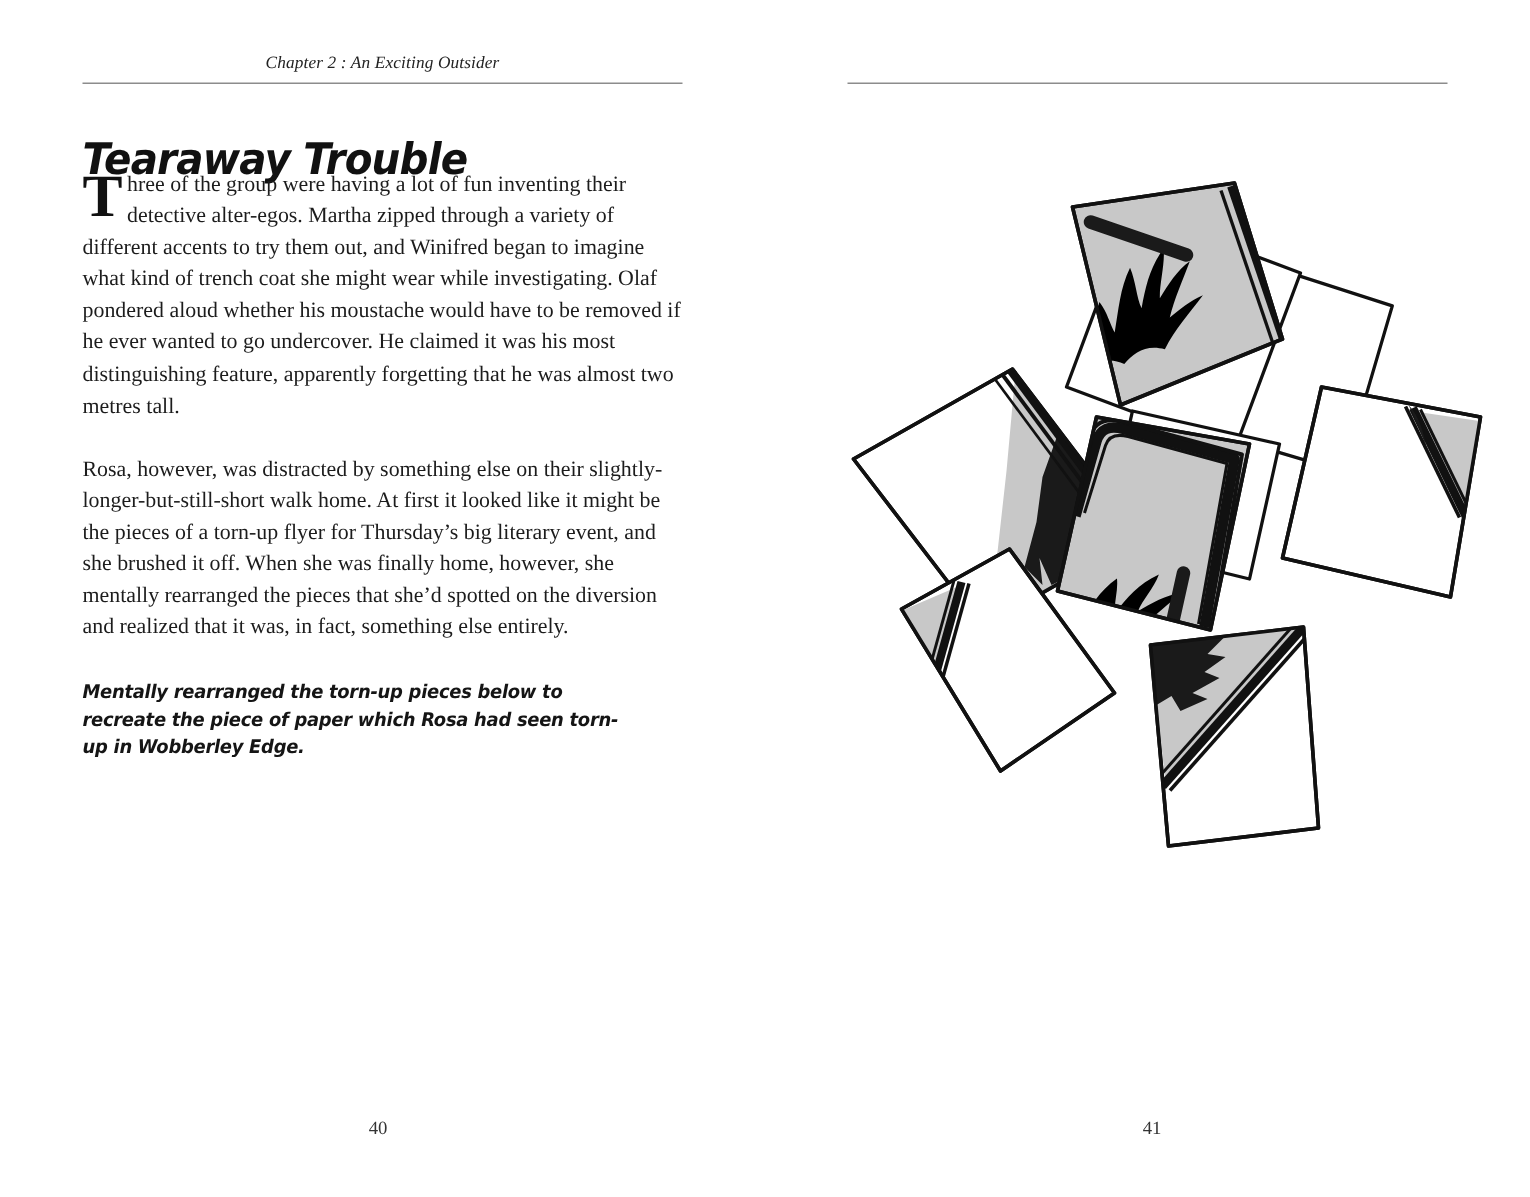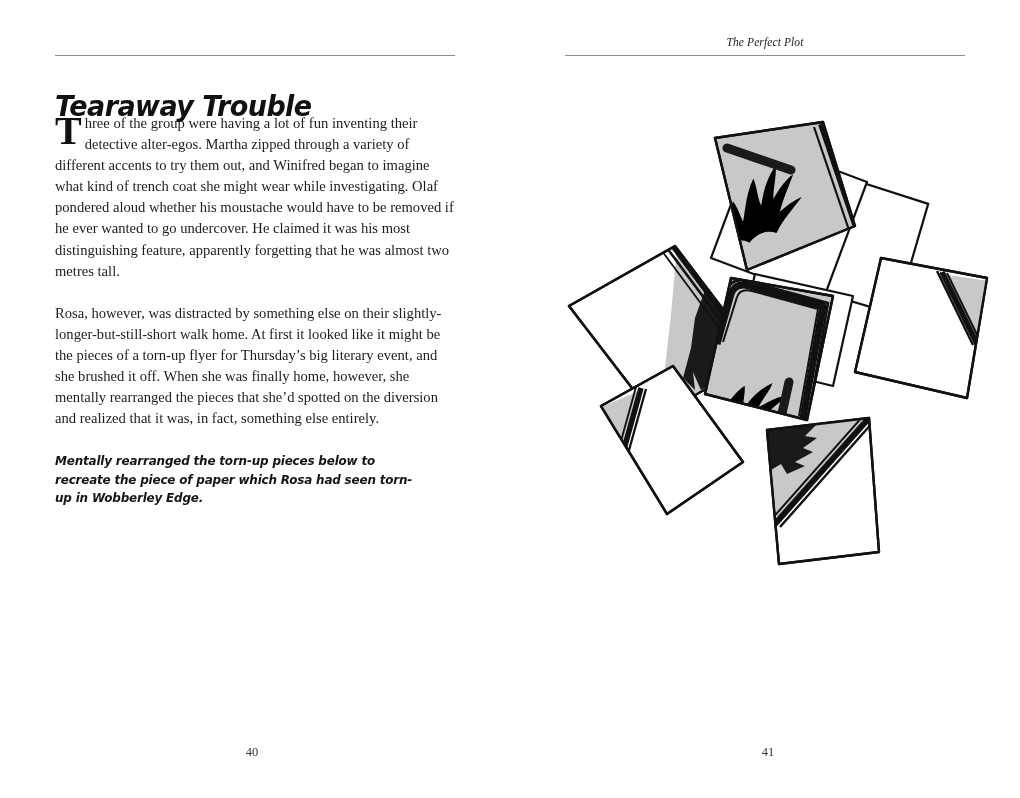--- a/index.html
+++ b/index.html
@@ -136,39 +136,39 @@
   }
   .puzzle-art svg { display: block; width: 100%; height: 100%; }
 </style>
 </head>
 <body>
 
 <div class="spread">
 
   <div class="page page-left">
 
+    <div class="runhead">Chapter 2 : An Exciting Outsider</div>
     <div class="runrule"></div>
 
     <h1 class="chapter-title">Tearaway Trouble</h1>
 
     <div class="body-col">
 
       <p class="para dropcap-para"><span class="dropcap">T</span><span>hree of the group were having a lot of fun inventing their detective alter-egos. Martha zipped through a variety of different accents to try them out, and Winifred began to imagine what kind of trench coat she might wear while investigating. Olaf pondered aloud whether his moustache would have to be removed if he ever wanted to go undercover. He claimed it was his most distinguishing feature, apparently forgetting that he was almost two metres tall.</span></p>
 
       <p class="para">Rosa, however, was distracted by something else on their slightly-longer-but-still-short walk home. At first it looked like it might be the pieces of a torn-up flyer for Thursday’s big literary event, and she brushed it off. When she was finally home, however, she mentally rearranged the pieces that she’d spotted on the diversion and realized that it was, in fact, something else entirely.</p>
     </div>
 
     <div class="instruction">Mentally rearranged the torn-up pieces below to recreate the piece of paper which Rosa had seen torn-up in Wobberley Edge.</div>
 
     <div class="folio">40</div>
   </div>
 
   <div class="page page-right">
 
-    <div class="runhead">The Perfect Plot</div>
     <div class="runrule"></div>
 
     <div class="puzzle-art">
       <svg viewBox="0 0 450 460" xmlns="http://www.w3.org/2000/svg">
         <defs>
 
           <g id="flame-motif">
             <path d="M2,96 C8,80 10,66 18,54 C22,62 22,70 24,76
                      C30,62 34,48 44,36 C46,46 44,56 46,64
                      C52,50 58,38 70,28 C68,40 62,50 60,60

